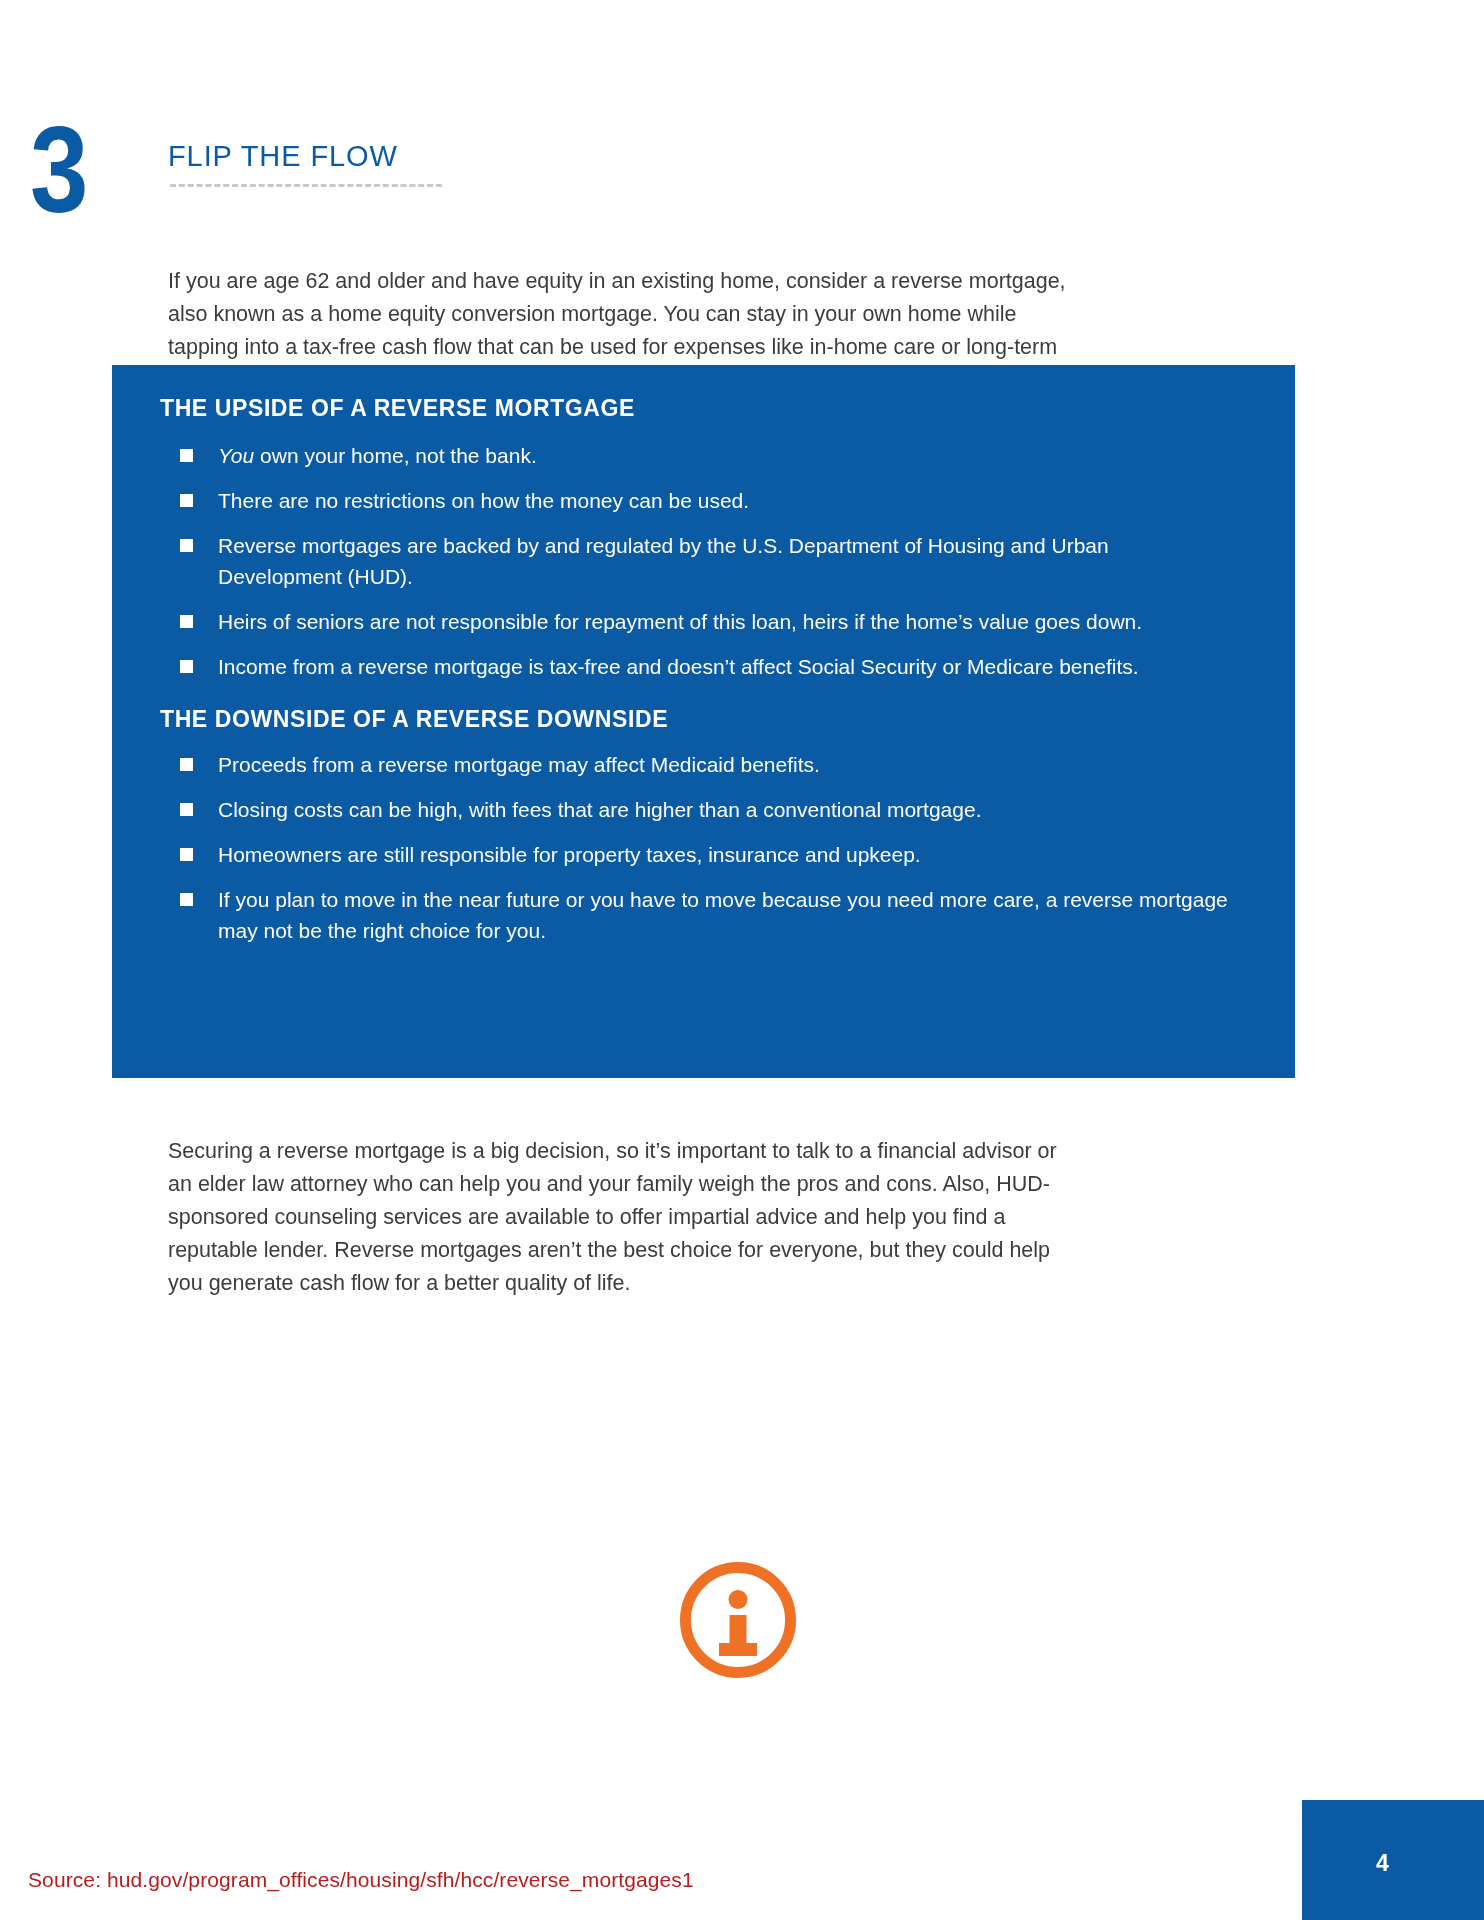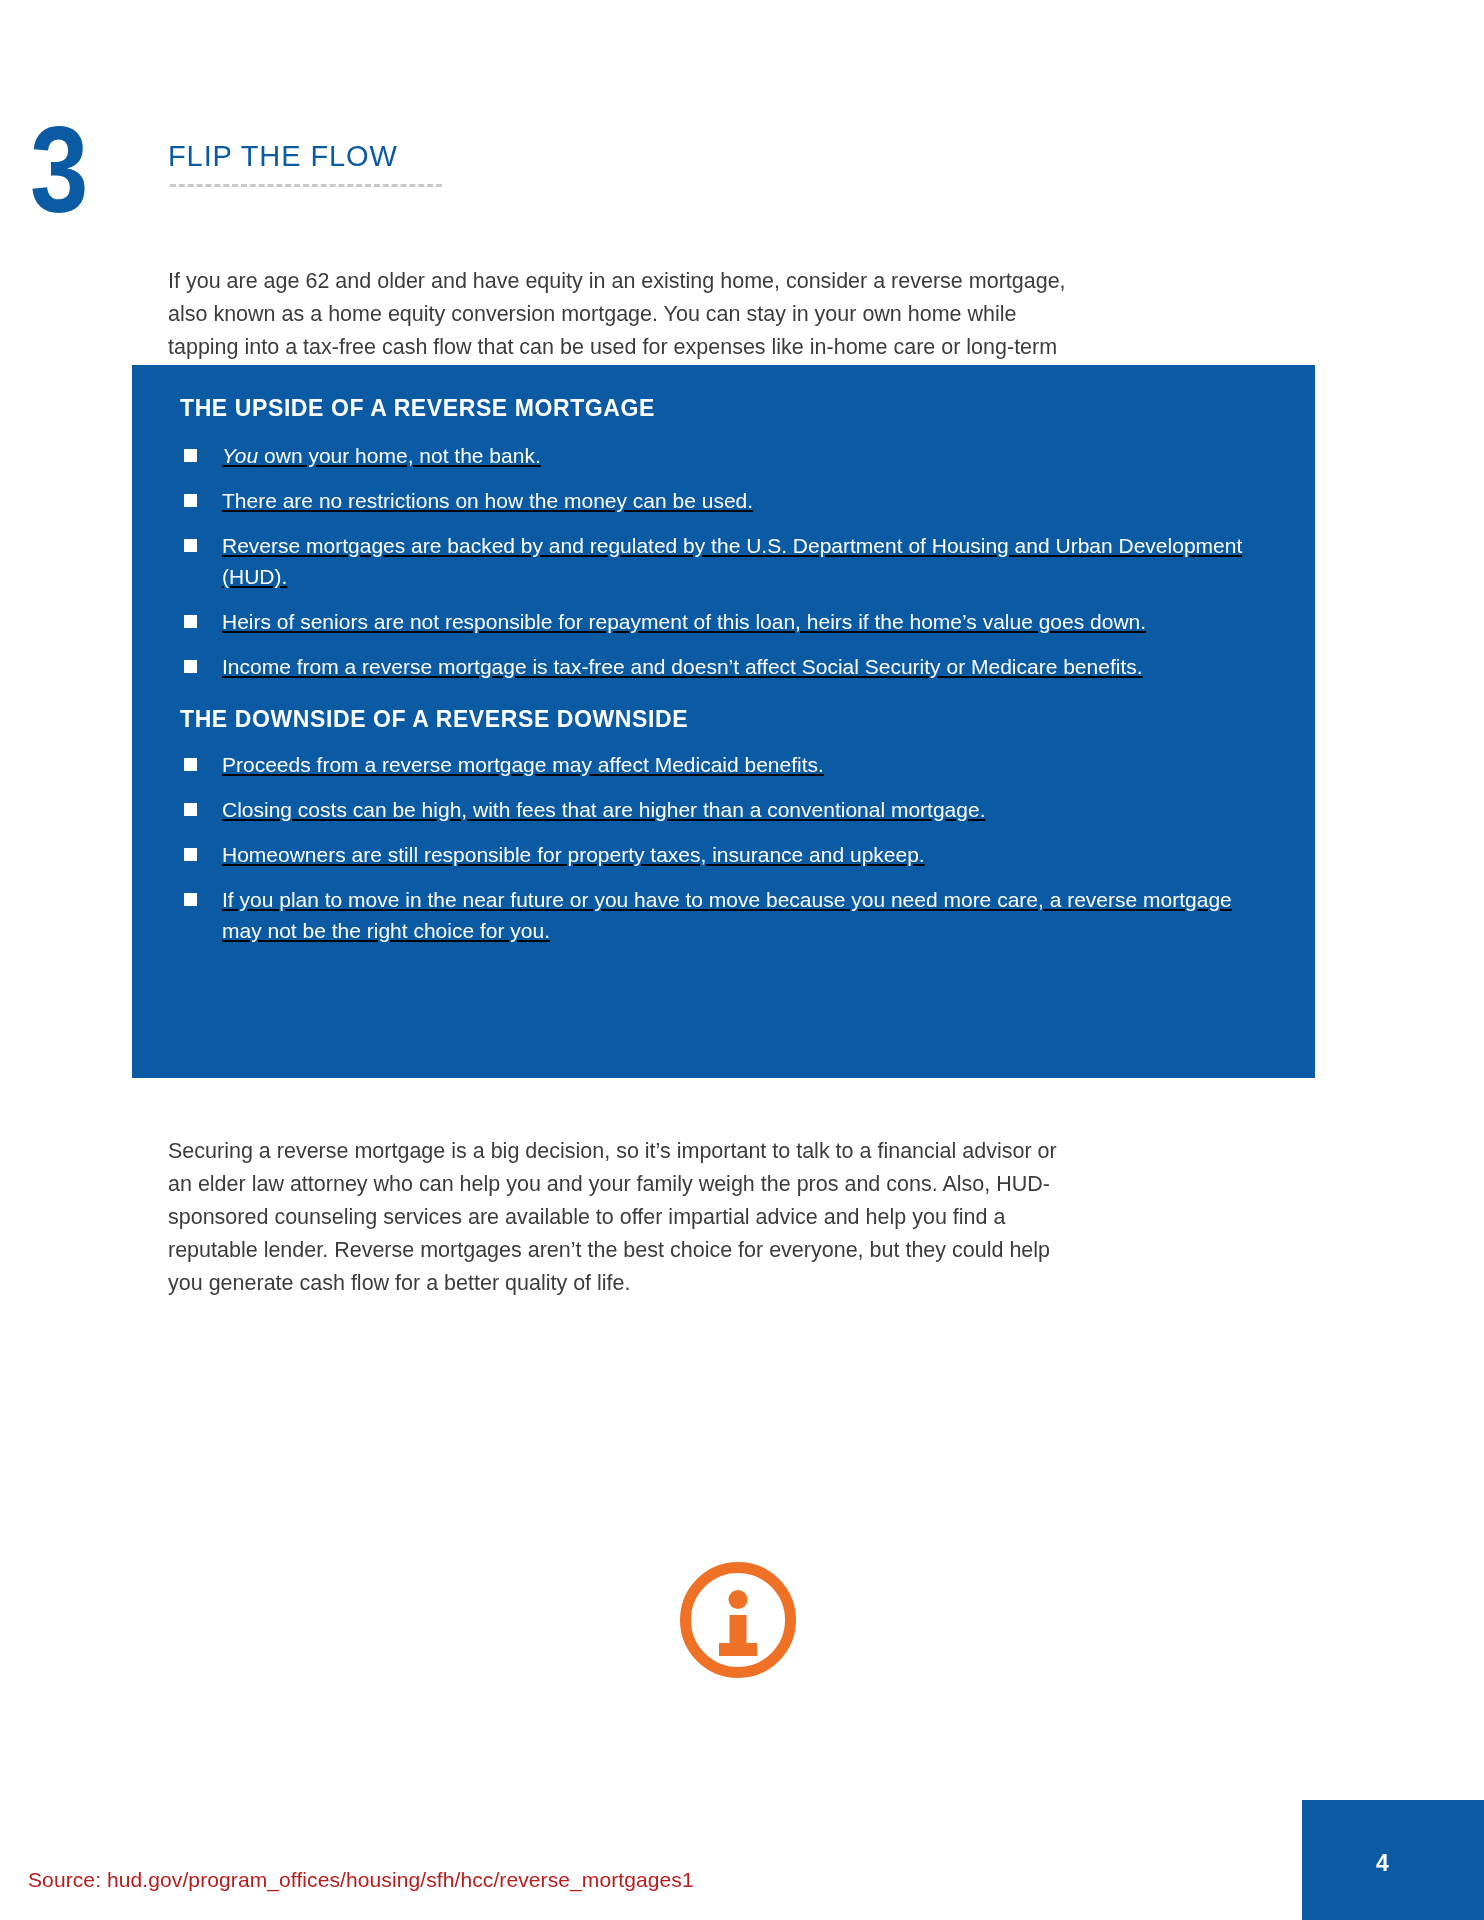--- a/index.html
+++ b/index.html
@@ -73,21 +73,21 @@
     top: 243px;
     width: 900px;
     color: #3c3c3b;
     font-size: 21.5px;
     line-height: 33px;
   }
 
   
   .blue-panel {
     position: absolute;
-    left: 132px;
+    left: 112px;
     top: 365px;
     width: 1183px;
     height: 713px;
     background: #0b5ba4;
     box-sizing: border-box;
     padding: 30px 48px 26px 48px;
   }
 
   .panel-heading {
     color: #ffffff;
@@ -96,23 +96,22 @@
     letter-spacing: 0.6px;
     margin: 0 0 18px 0;
   }
   .panel-heading.second {
     margin-top: 24px;
     margin-bottom: 16px;
   }
 
   .bullet-list {
     list-style: none;
-    margin: 0;
+    margin: 16px;
     padding: 0;
-    text-decoration: underline;
   }
   .bullet-item {
     position: relative;
     padding-left: 42px;
     color: #ffffff;
     font-size: 21px;
     line-height: 31px;
     margin-bottom: 14px;
   }
   .bullet-item:last-child { margin-bottom: 0; }

